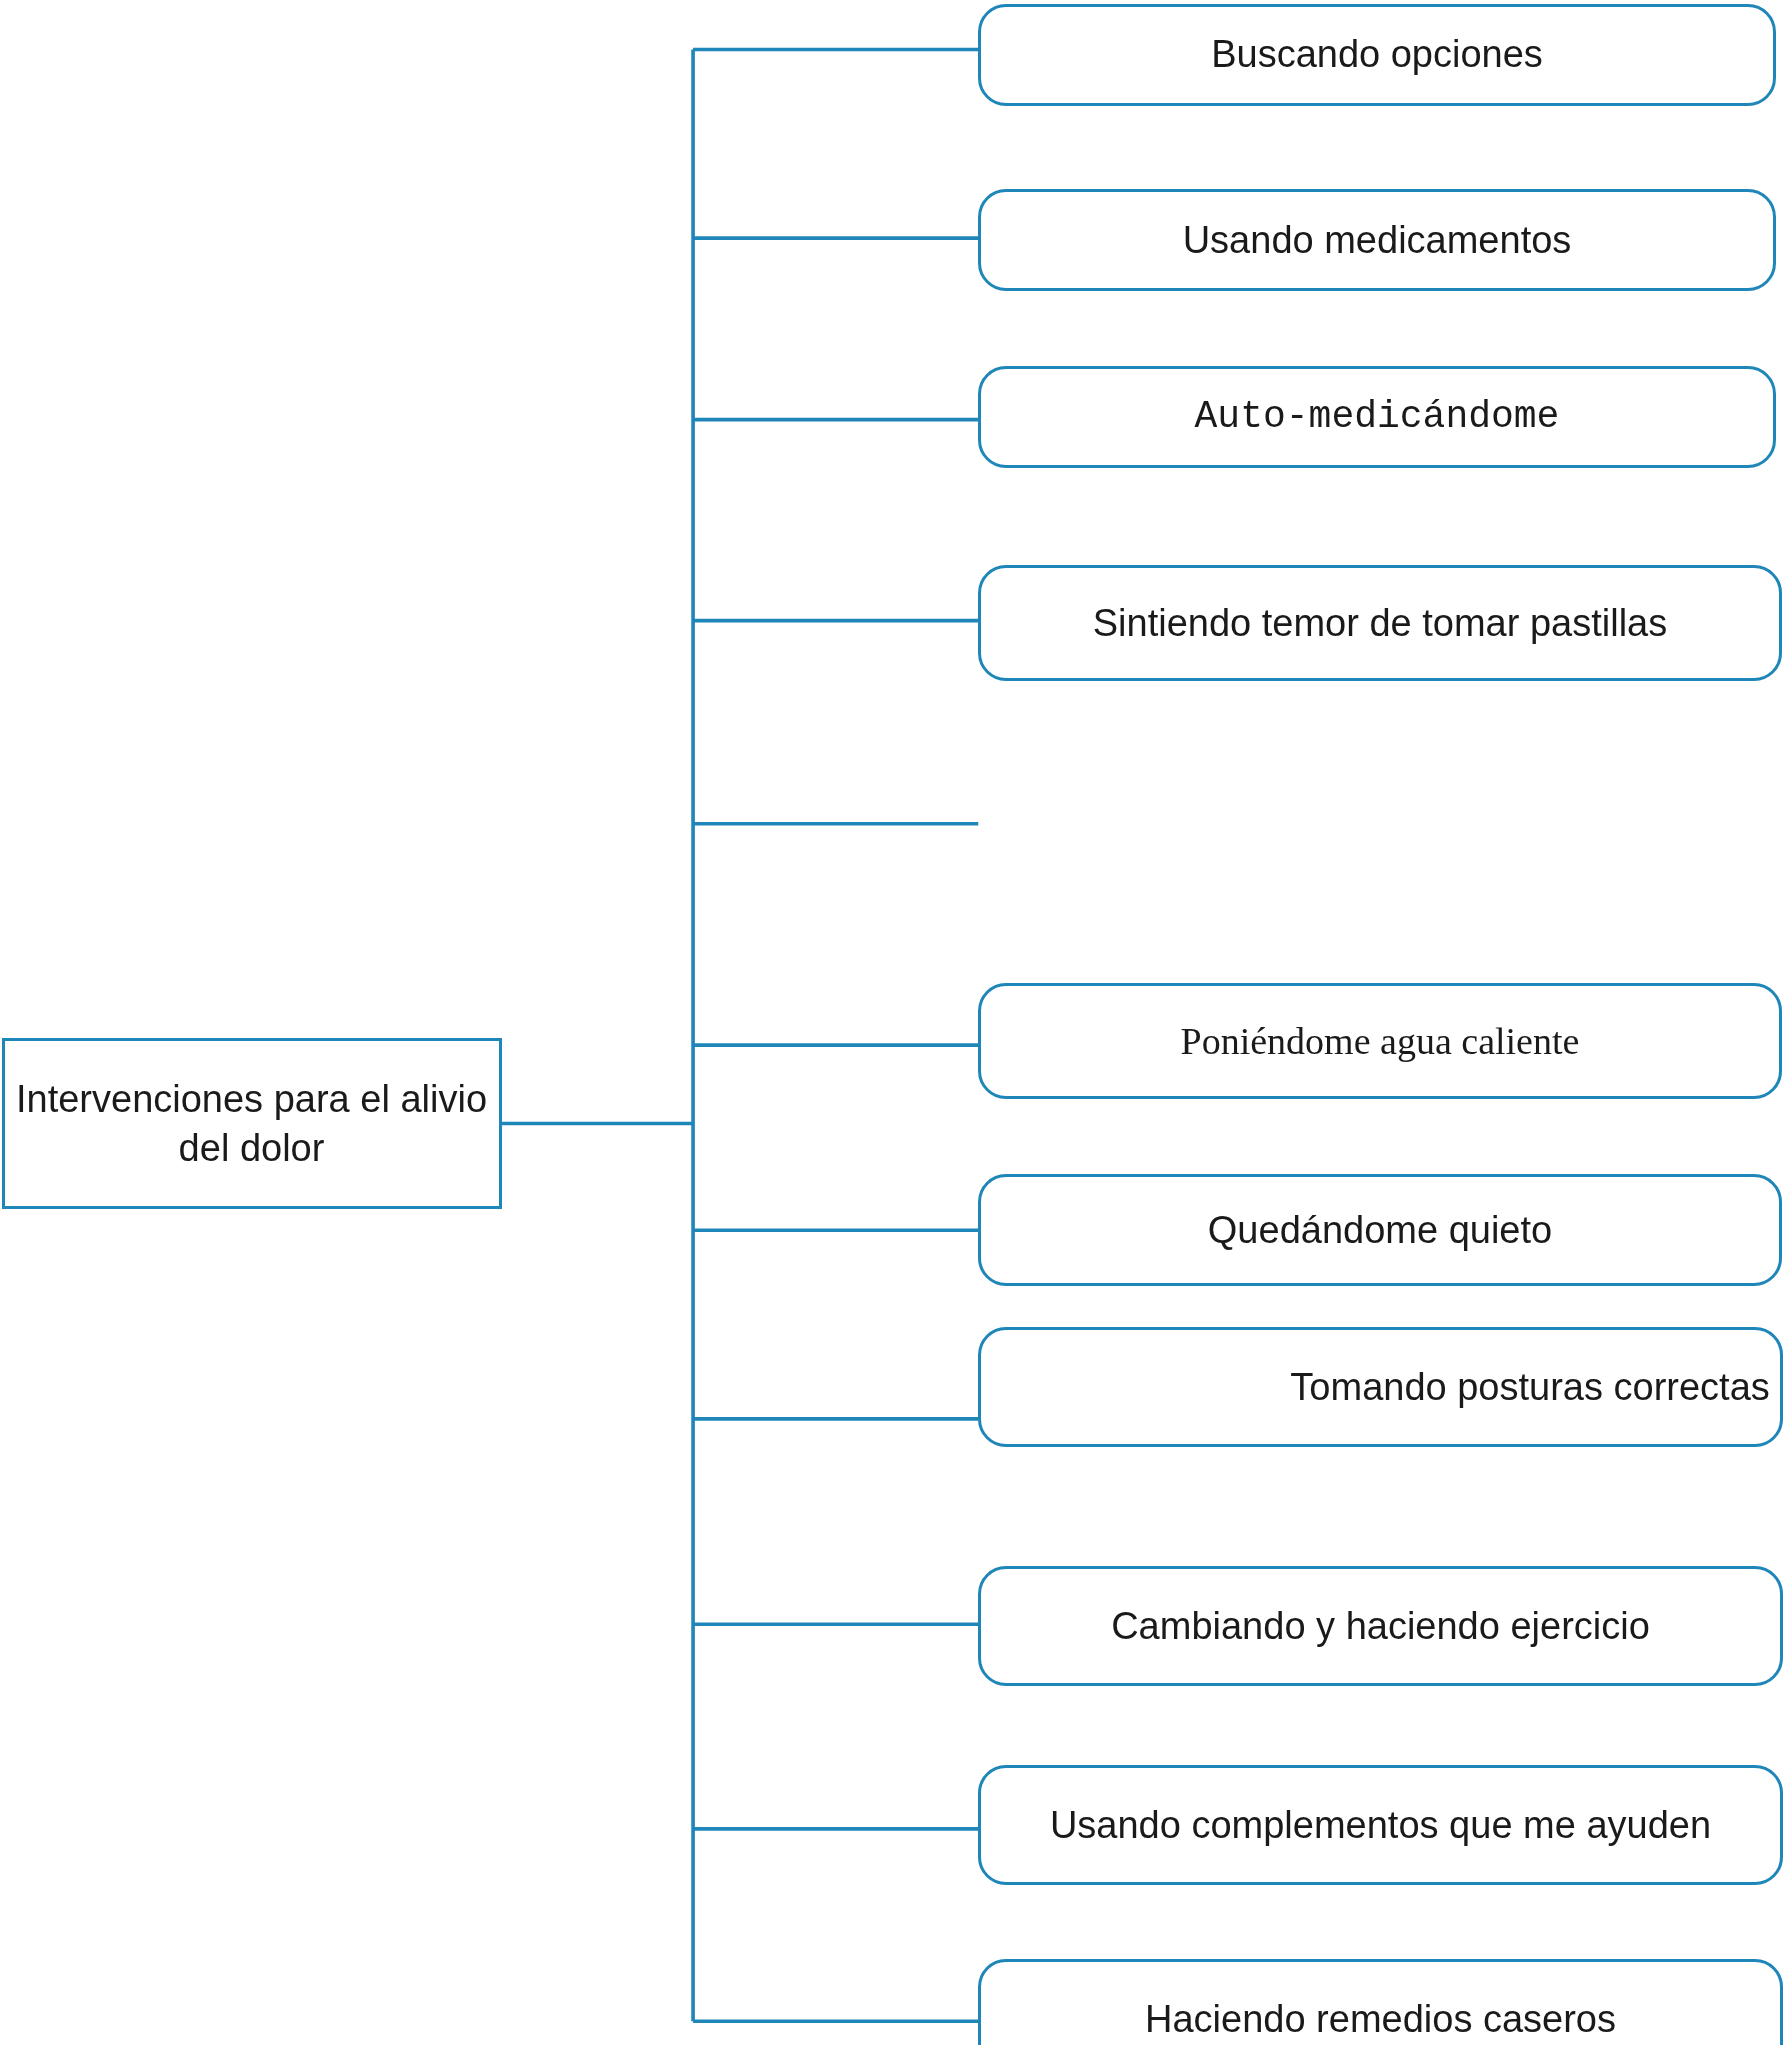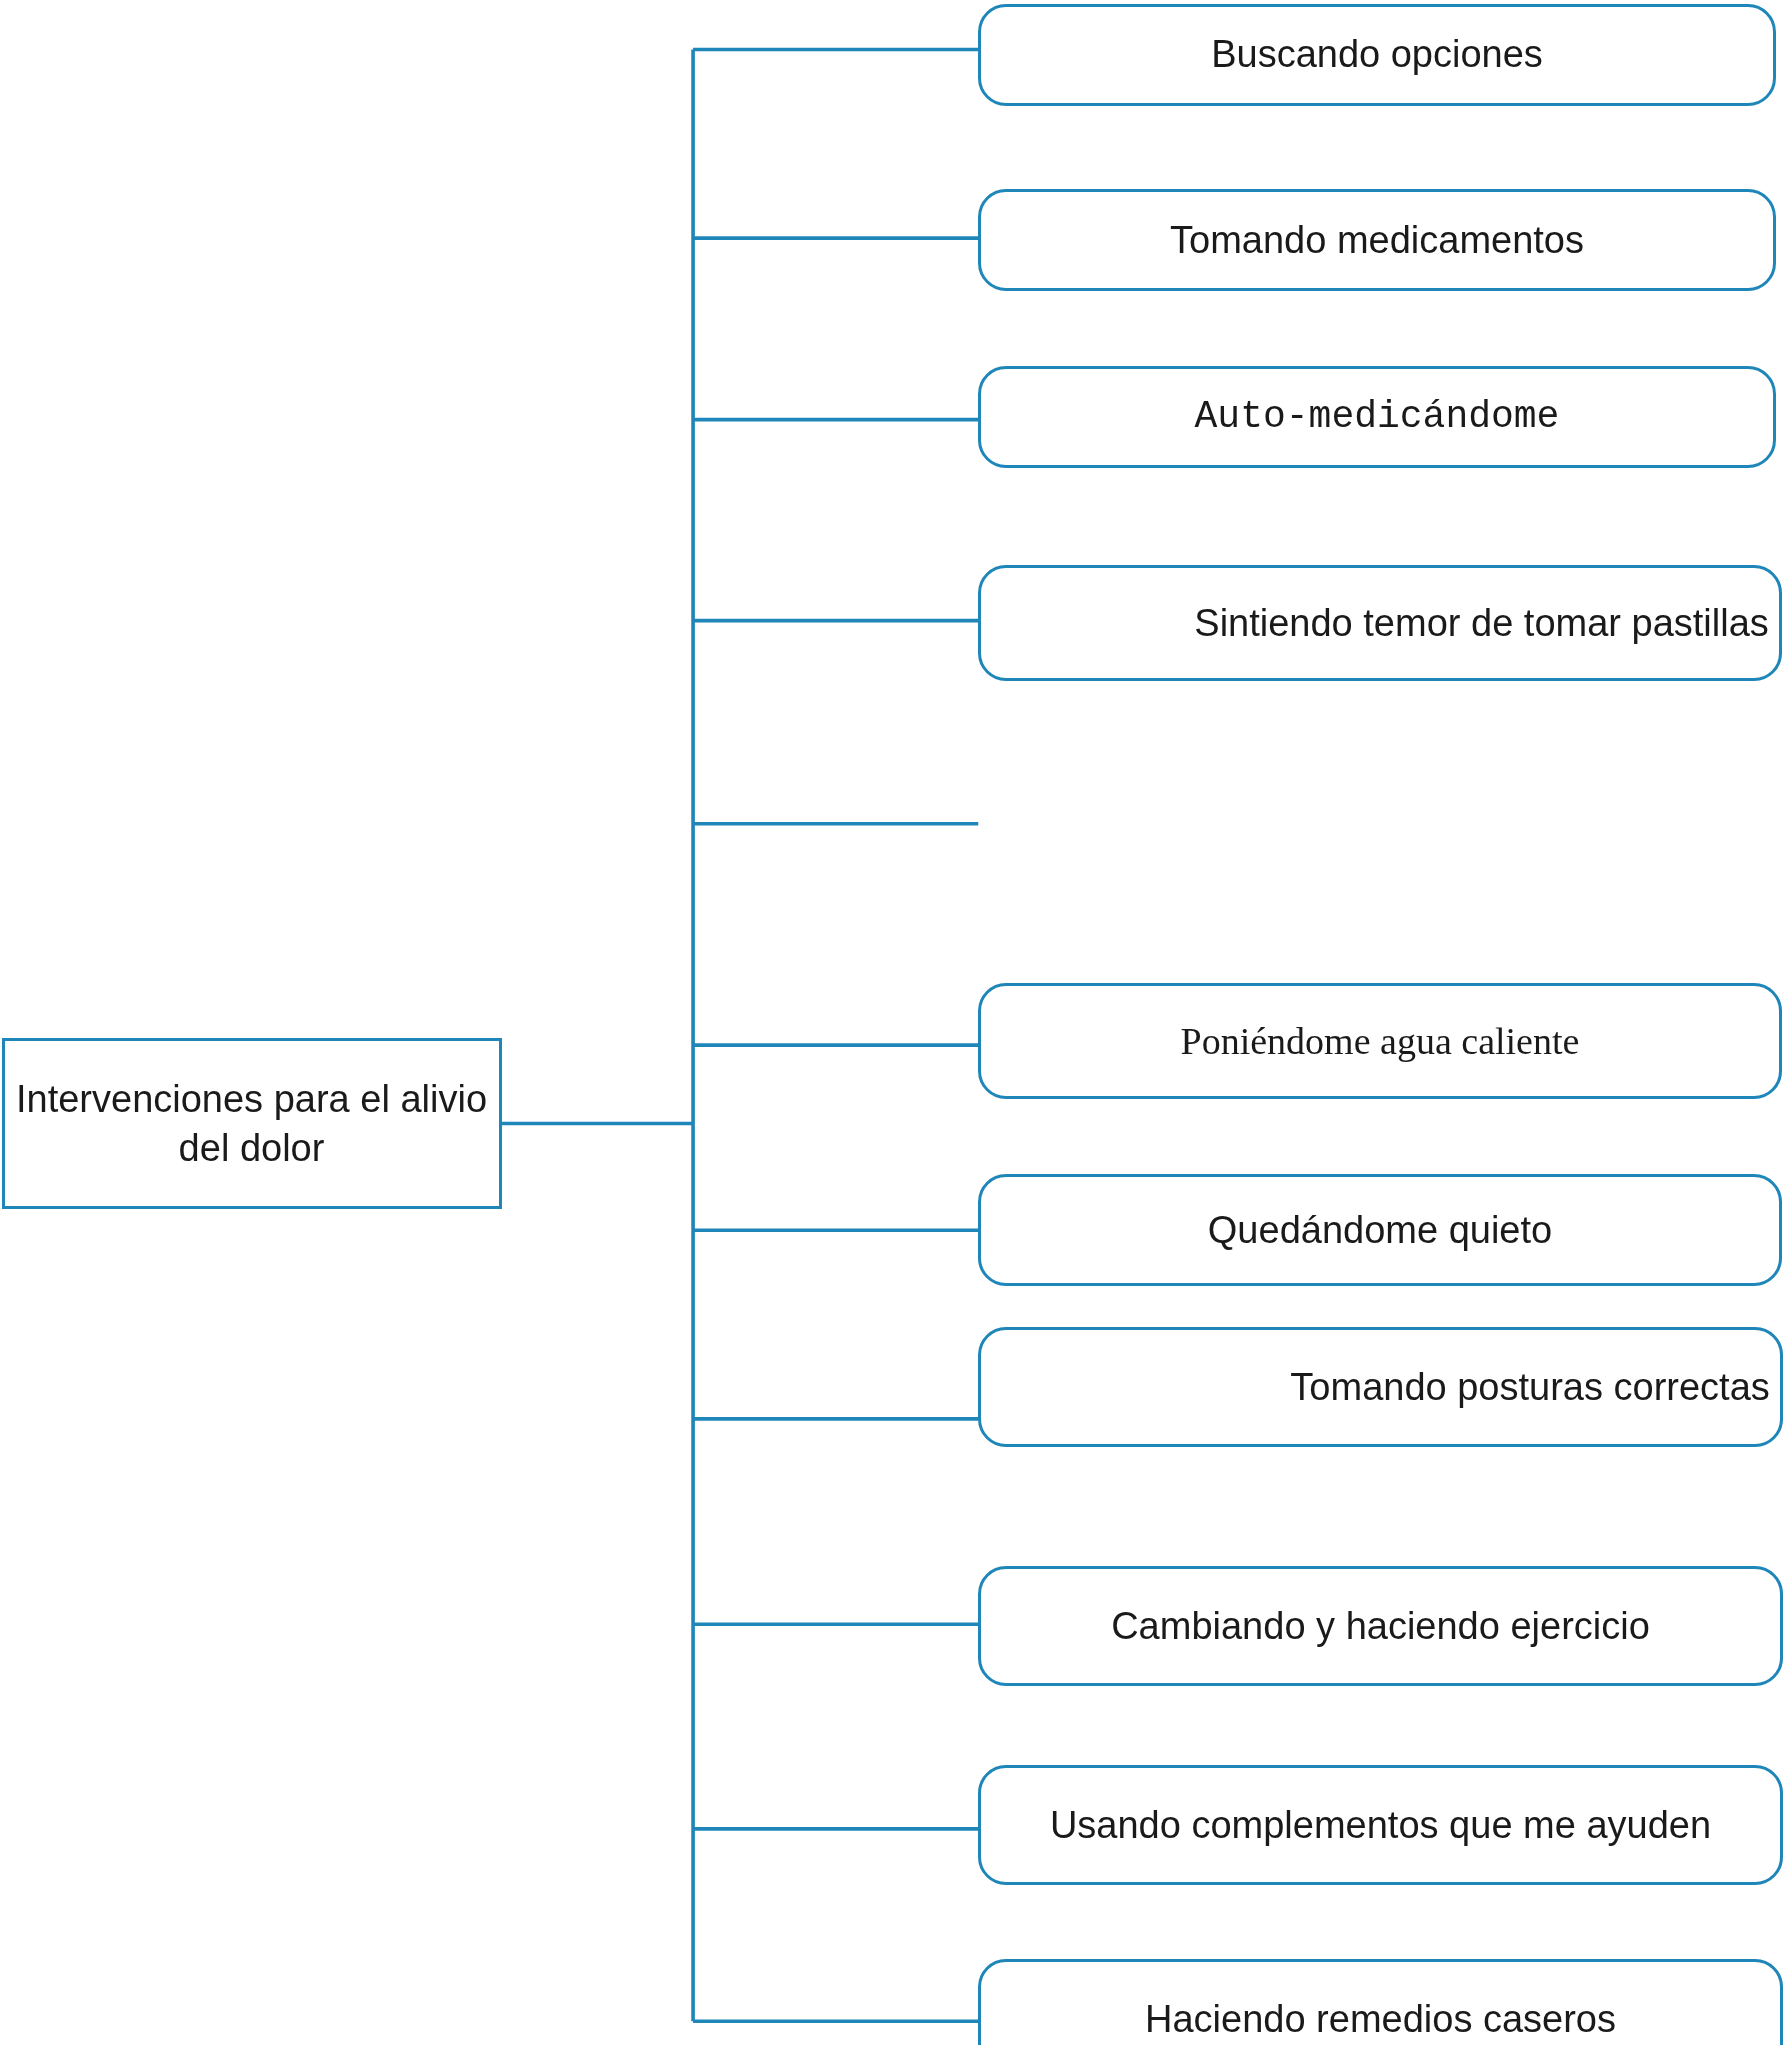--- a/index.html
+++ b/index.html
@@ -80,28 +80,28 @@
 
   <div class="node root-node" style="left:1.5px; top:1038px; width:500px; height:171px;">
     <span class="node-text">Intervenciones para el alivio del dolor</span>
   </div>
 
   <div class="node leaf-node" style="left:978px; top:3.6px; width:798px; height:102px;">
     <span class="node-text">Buscando opciones</span>
   </div>
 
   <div class="node leaf-node" style="left:978px; top:189px; width:798px; height:102px;">
-    <span class="node-text">Tomando medicamentos</span>
+    <span class="node-text">Usando medicamentos</span>
   </div>
 
   <div class="node leaf-node" style="left:978px; top:366px; width:798px; height:102px;font-family:Liberation Mono, monospace;">
     <span class="node-text">Auto-medicándome</span>
   </div>
 
-  <div class="node leaf-node" style="left:978px; top:565px; width:804px; height:116px;text-align:right;">
+  <div class="node leaf-node" style="left:978px; top:565px; width:804px; height:116px;">
     <span class="node-text">Sintiendo temor de tomar pastillas</span>
   </div>
 
 
   <div class="node leaf-node" style="left:978px; top:983px; width:804px; height:116px;font-family:Liberation Serif, serif;">
     <span class="node-text">Poniéndome agua caliente</span>
   </div>
 
   <div class="node leaf-node" style="left:978px; top:1174px; width:804px; height:112px;">
     <span class="node-text">Quedándome quieto</span>

